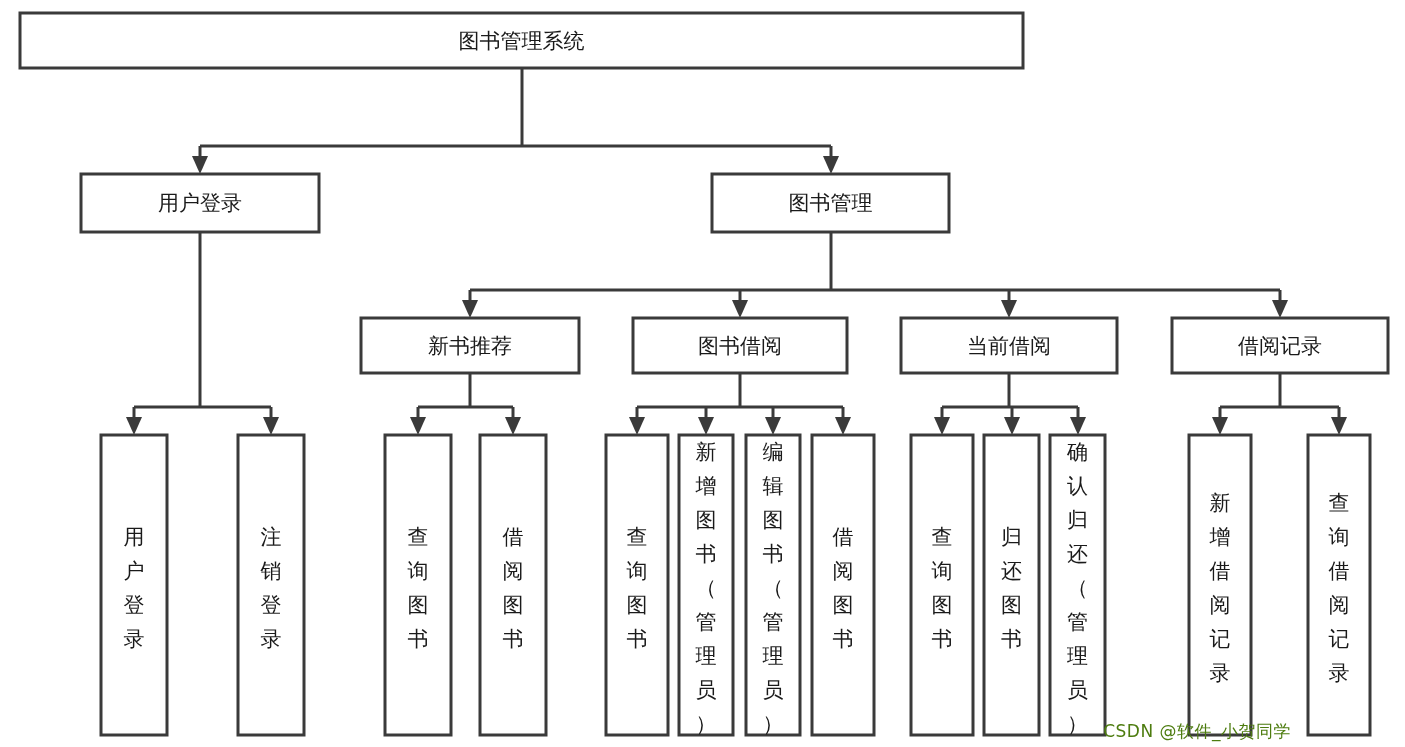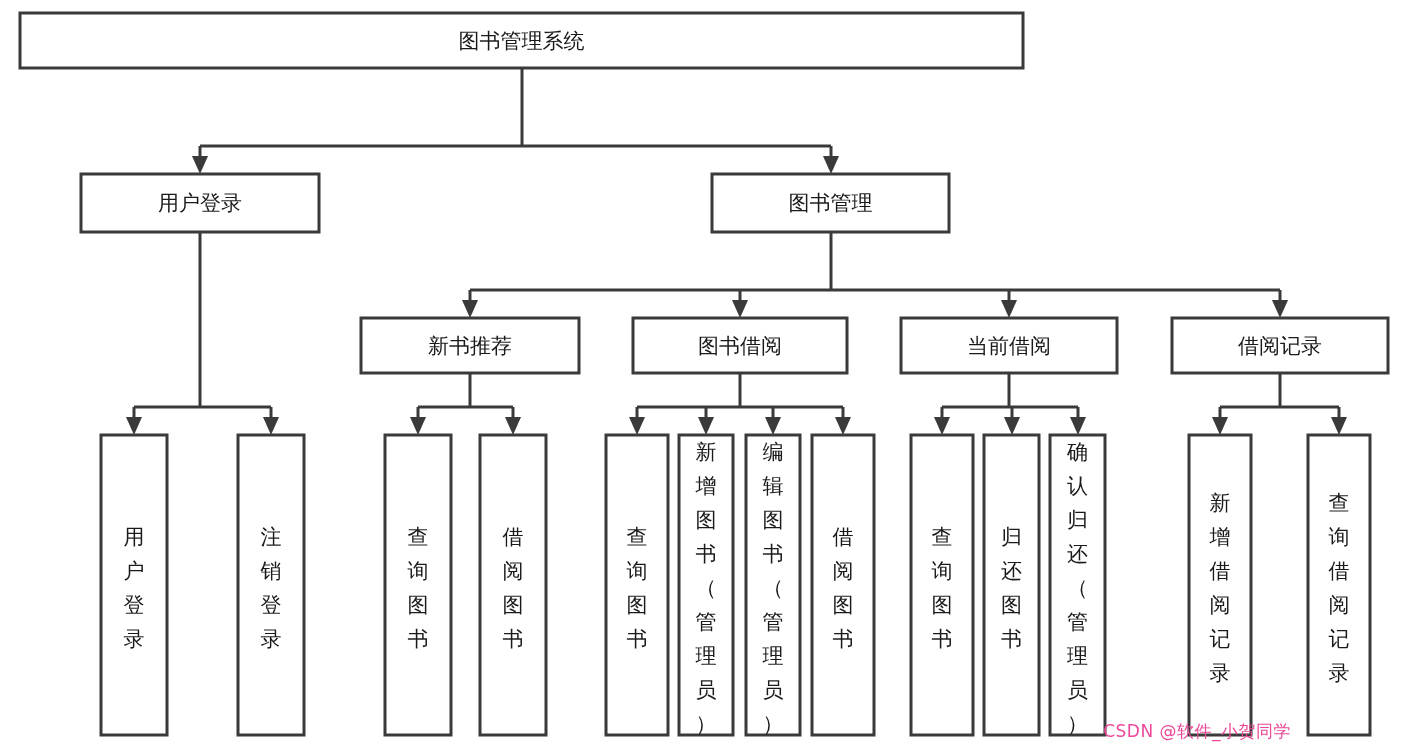--- a/index.html
+++ b/index.html
@@ -55,21 +55,21 @@
   .arrow-head {
     fill: #3a3a3a;
     stroke: none;
   }
   .watermark-text {
     position: absolute;
     right: 8px;
     bottom: 4px;
     font-family: "DejaVu Sans", "Liberation Sans", sans-serif;
     font-size: 17px;
-    color: #ec4899;
+    color: #4d7c0f;
     letter-spacing: 0.5px;
     white-space: nowrap;
     user-select: none;
     margin-top: 24px;
   }
 </style>
 </head>
 <body>
 
 <div id="diagram-root">

